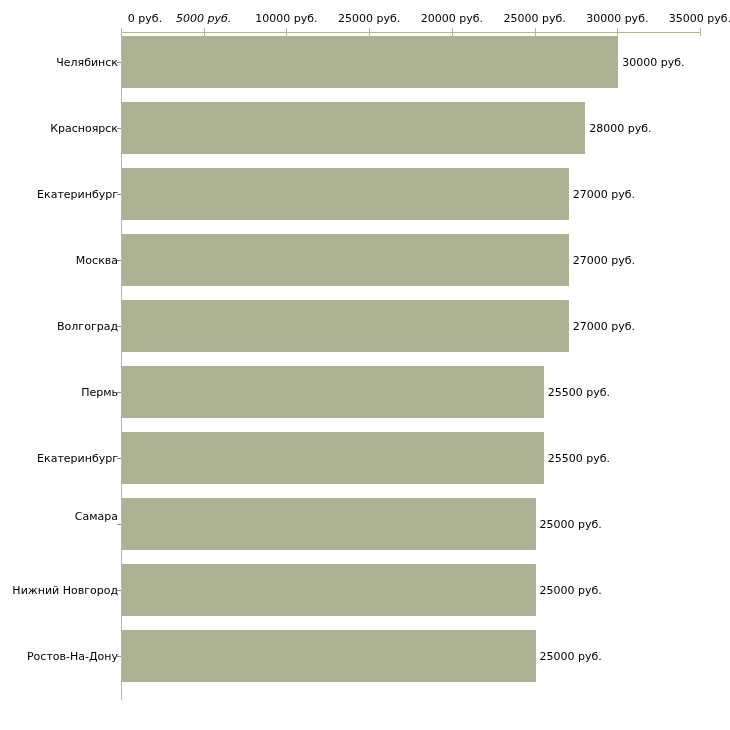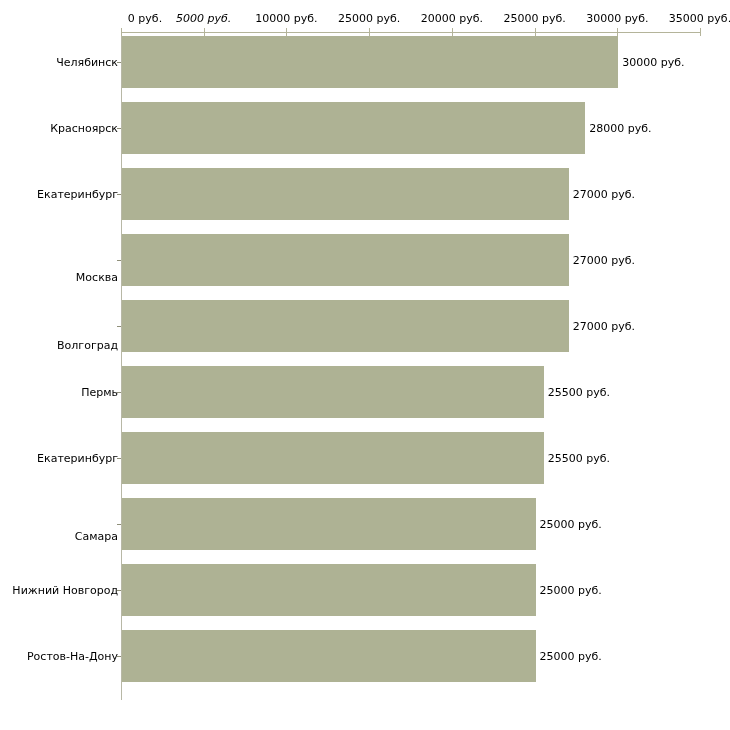--- a/index.html
+++ b/index.html
@@ -116,29 +116,29 @@
       <div class="tick-label" style="left: 700px;">35000 руб.</div>
     </div>
 
   <div id="cat-layer">
       <div class="cat-label" style="top: 62px;">Челябинск</div>
       <div class="cat-tick" style="top: 62px;"></div>
       <div class="cat-label" style="top: 128px;">Красноярск</div>
       <div class="cat-tick" style="top: 128px;"></div>
       <div class="cat-label" style="top: 194px;">Екатеринбург</div>
       <div class="cat-tick" style="top: 194px;"></div>
-      <div class="cat-label" style="top: 277px; margin-left: 20px;">Москва</div>
+      <div class="cat-label" style="top: 260px; margin-left: 20px;">Москва</div>
       <div class="cat-tick" style="top: 260px;"></div>
-      <div class="cat-label" style="top: 326px; margin-top: 19px;">Волгоград</div>
+      <div class="cat-label" style="top: 326px;">Волгоград</div>
       <div class="cat-tick" style="top: 326px;"></div>
       <div class="cat-label" style="top: 392px;">Пермь</div>
       <div class="cat-tick" style="top: 392px;"></div>
       <div class="cat-label" style="top: 458px;">Екатеринбург</div>
       <div class="cat-tick" style="top: 458px;"></div>
-      <div class="cat-label" style="top: 536px; margin-left: 32px;">Самара</div>
+      <div class="cat-label" style="top: 516px; margin-left: 32px;">Самара</div>
       <div class="cat-tick" style="top: 524px;"></div>
       <div class="cat-label" style="top: 590px;">Нижний Новгород</div>
       <div class="cat-tick" style="top: 590px;"></div>
       <div class="cat-label" style="top: 656px;">Ростов-На-Дону</div>
       <div class="cat-tick" style="top: 656px;"></div>
     </div>
 
   <div id="bars-layer">
       <div class="bar" title="Челябинск — 30000 руб." style="top: 36px; width: 496.286px; background: rgb(174, 178, 148);"></div>
       <div class="bar-value" style="left: 622.286px; top: 62px;">30000 руб.</div>

